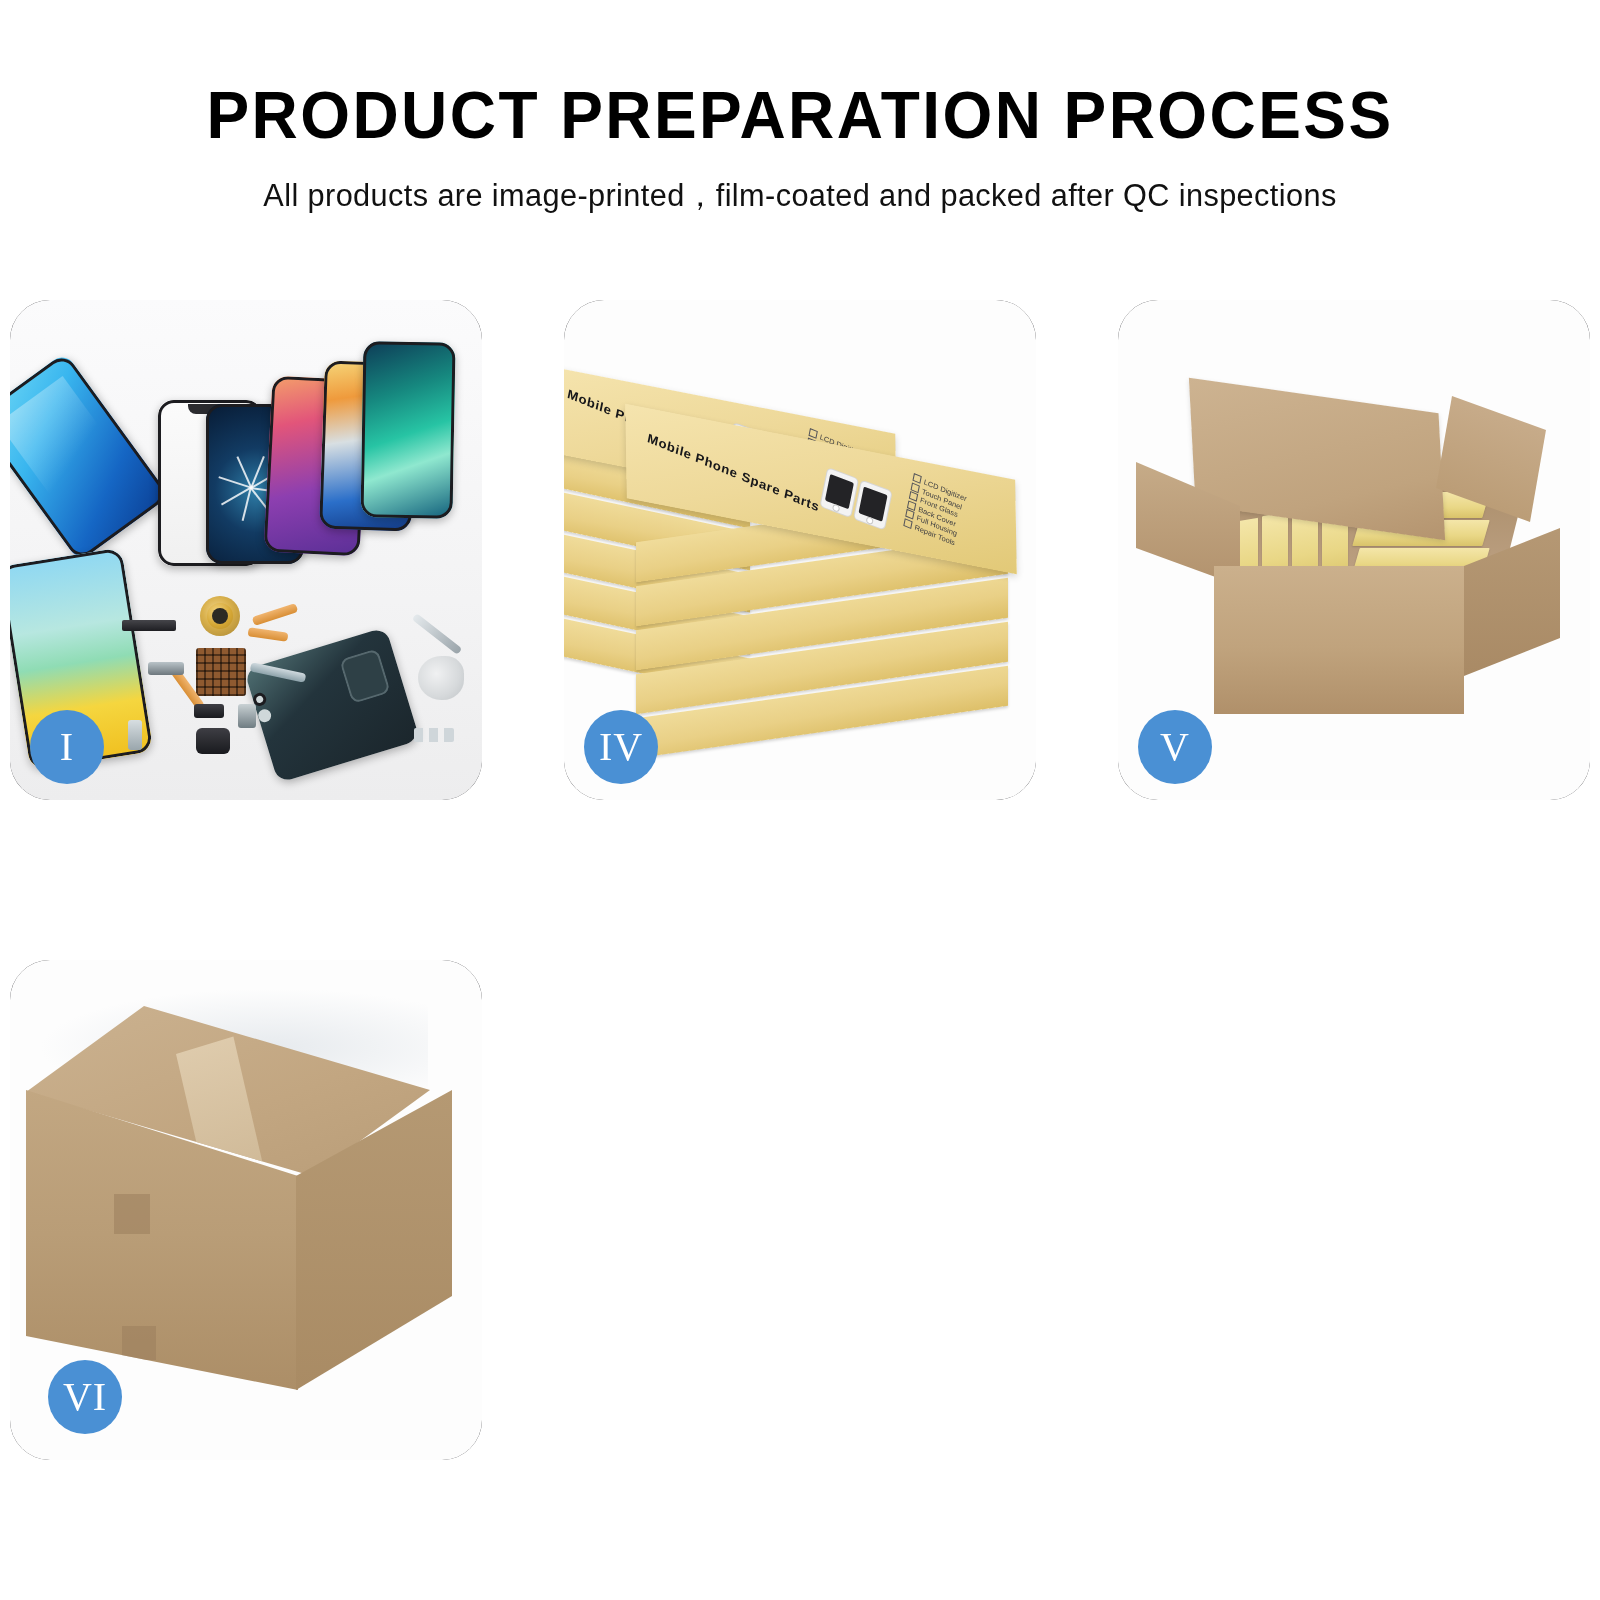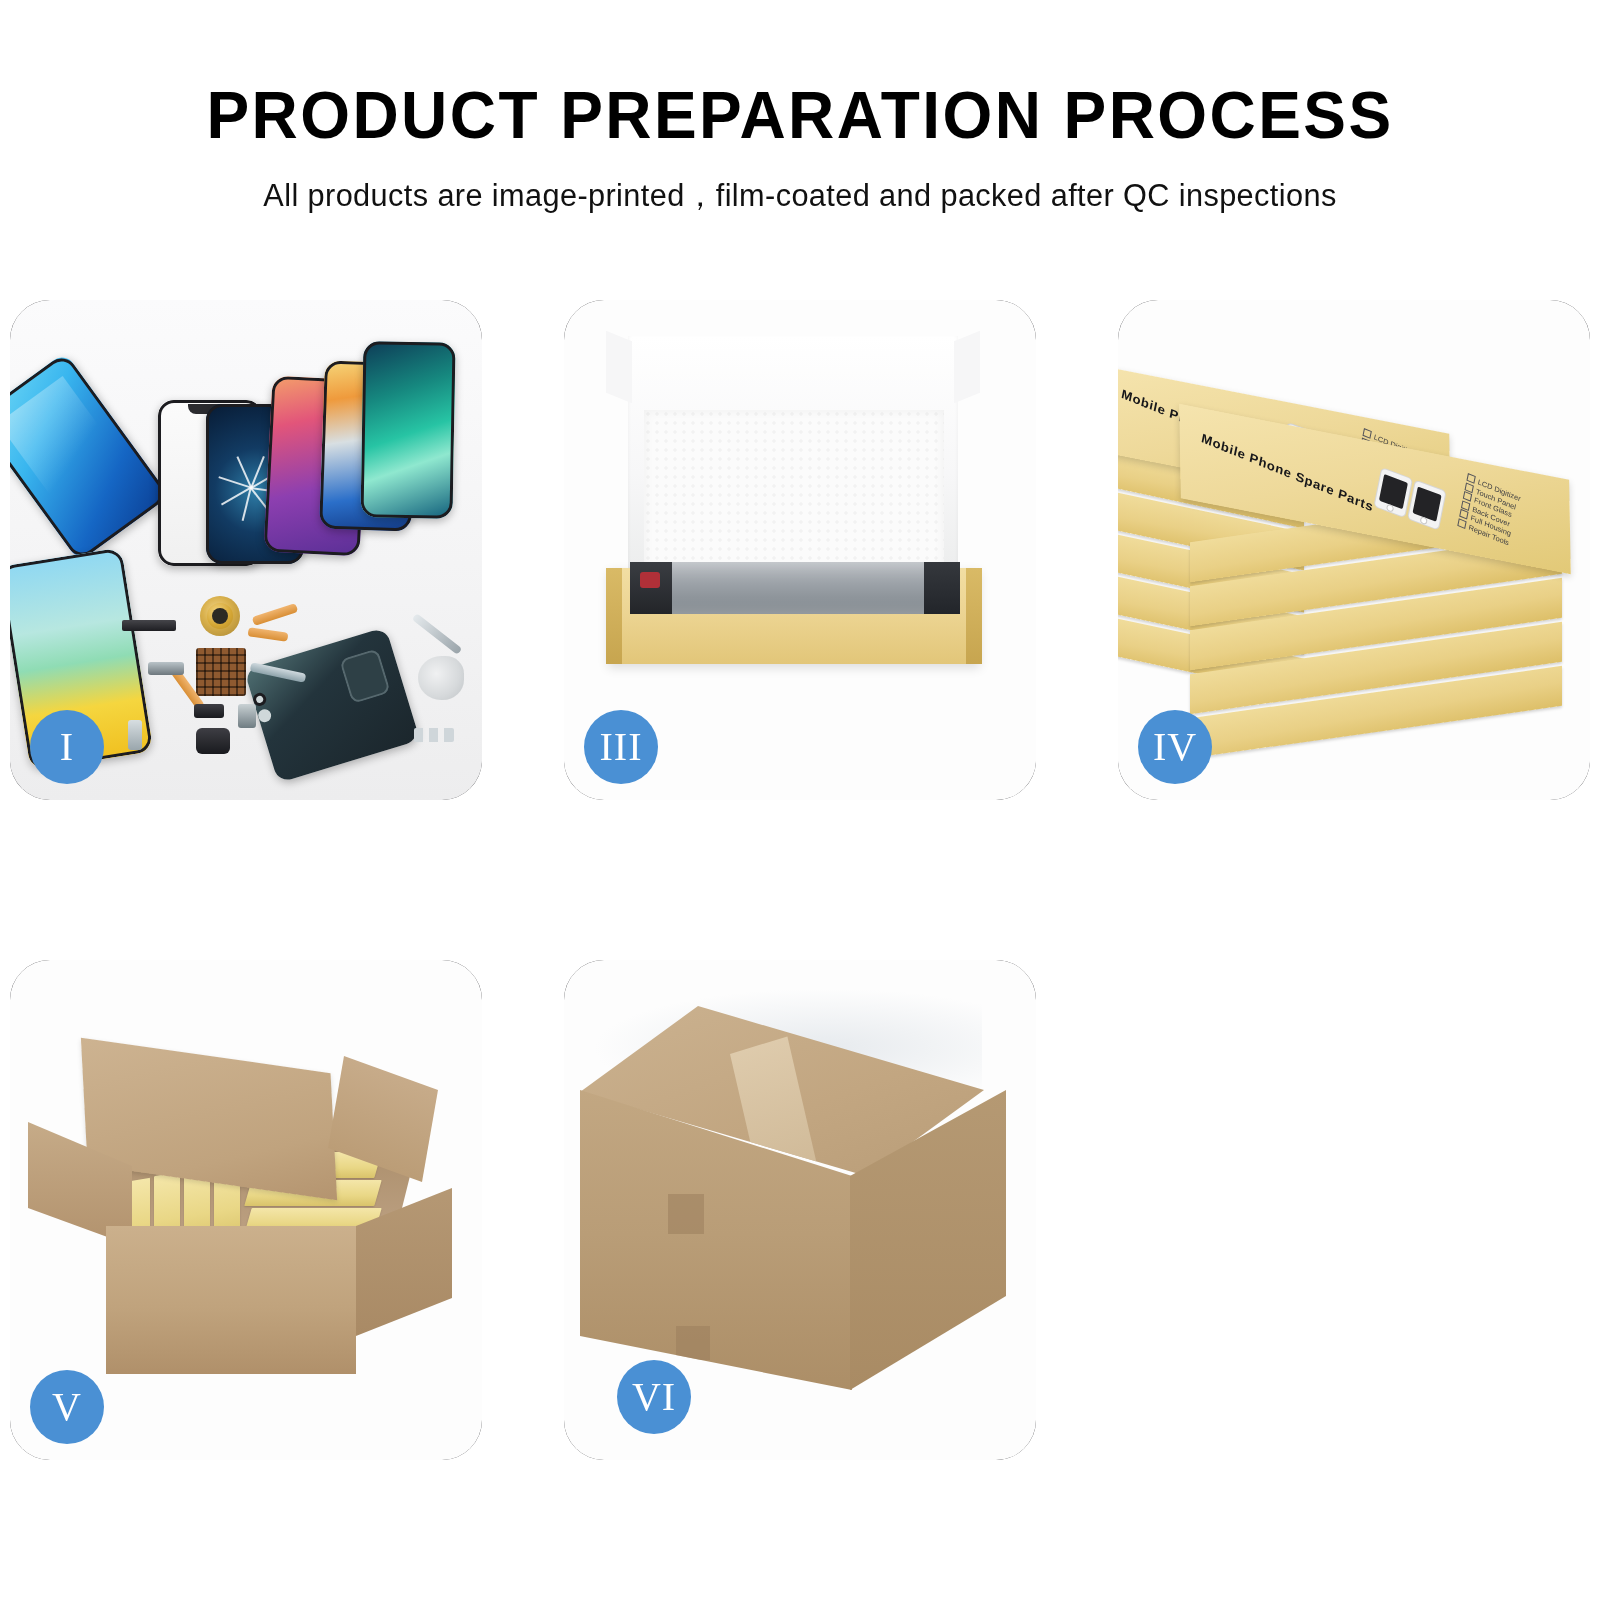--- a/index.html
+++ b/index.html
@@ -89,21 +89,21 @@
     background: #4a90d4;
     color: #ffffff;
     font-family: "Liberation Serif", serif;
     font-size: 40px;
     line-height: 74px;
     text-align: center;
     letter-spacing: 1px;
     z-index: 40;
     user-select: none;
   }
-  .badge.inset { left: 45px; bottom: 18px; }
+  .badge.inset { left: 30px; bottom: 18px; }
 
   
   .p1-bg { position:absolute; inset:0; background:linear-gradient(180deg,#fbfbfc 0%,#f3f3f4 60%,#ededee 100%); }
   .phone {
     position: absolute;
     border-radius: 16px;
     box-shadow: 0 3px 9px rgba(0,0,0,.28);
     overflow: hidden;
   }
   .phone::after {
@@ -501,32 +501,20 @@
         <div class="part smallpart sp5"></div>
         <div class="part tool"></div>
         <div class="part brush"></div>
         <div class="part screws"></div>
       </div>
     </div>
     <div class="badge">I</div>
   </div>
 
 
-  <div class="panel">
-    <div class="panel-clip">
-      <div class="stage">
-        <div class="p3-lid"></div>
-        <div class="p3-foam"></div>
-        <div class="p3-item"></div>
-        <div class="p3-conn"></div>
-        <div class="p3-base"></div>
-      </div>
-    </div>
-    <div class="badge">III</div>
-  </div>
 
   <div class="panel">
     <div class="panel-clip">
       <div class="stage">
         <div class="stack">
 
           <div class="ybox" style="left:-6px; top:170px; width:192px; height:38px; transform:skewY(12deg);"></div>
           <div class="ybox" style="left:-6px; top:212px; width:192px; height:38px; transform:skewY(12deg);"></div>
           <div class="ybox" style="left:-6px; top:254px; width:192px; height:38px; transform:skewY(12deg);"></div>
           <div class="ybox" style="left:-6px; top:296px; width:192px; height:38px; transform:skewY(12deg);"></div>

